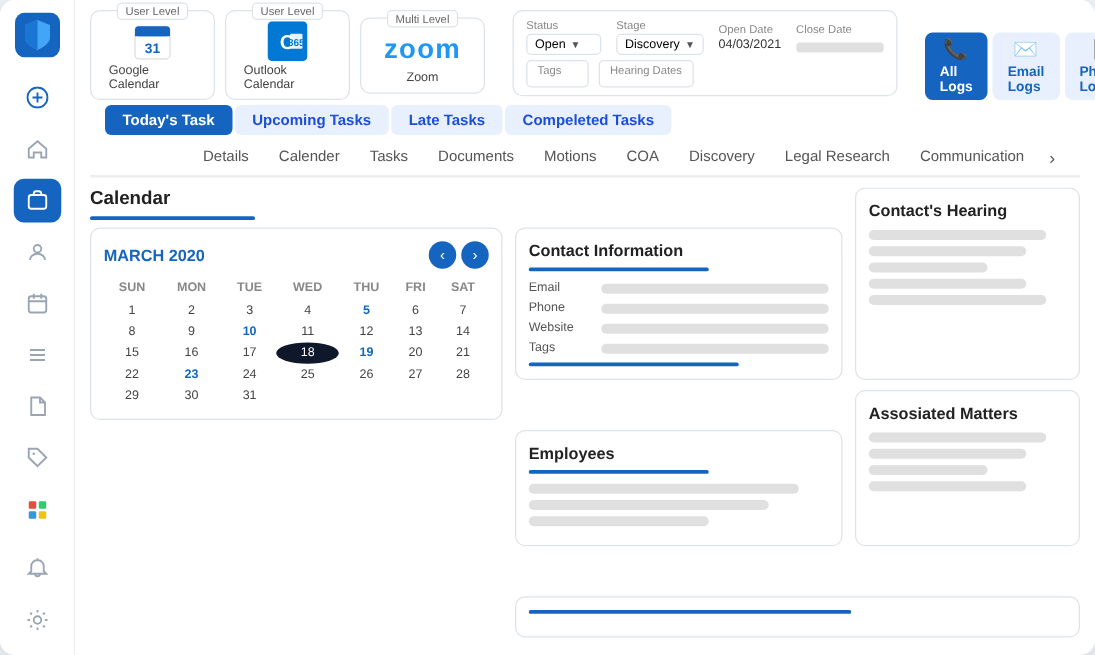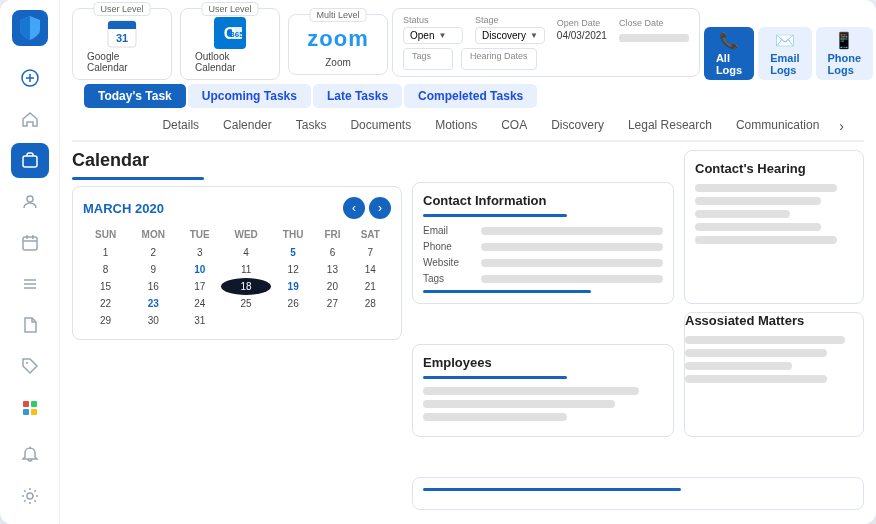--- a/index.html
+++ b/index.html
@@ -48,21 +48,21 @@
     
     .nav-tabs { display: flex; gap: 0; padding: 0 12px; border-bottom: 2px solid #eee; justify-content: flex-end; }
     .nav-tab { padding: 6px 12px; font-size: 12px; color: #555; cursor: pointer; white-space: nowrap; border-bottom: 2px solid transparent; margin-bottom: -2px; }
     .nav-more { padding: 6px 8px; font-size: 14px; color: #555; cursor: pointer; }
 
     
     .content-area { display: flex; flex: 1; overflow: hidden; padding: 8px 12px; gap: 10px; }
 
     
     .calendar-section { width: 330px; flex-shrink: 0; }
-    .section-title { font-size: 18px; font-weight: 700; color: #222; margin-bottom: 6px; }
+    .section-title { font-size: 15px; font-weight: 700; color: #222; margin-bottom: 6px; }
     .calendar-box { border: 1px solid #dde3ea; border-radius: 8px; padding: 10px; }
     .cal-header { display: flex; align-items: center; justify-content: space-between; margin-bottom: 8px; }
     .cal-month { font-size: 13px; font-weight: 700; color: #1565c0; }
     .cal-nav { display: flex; gap: 4px; }
     .cal-nav-btn { width: 22px; height: 22px; border-radius: 50%; background: #1565c0; color: #fff; border: none; cursor: pointer; font-size: 12px; display: flex; align-items: center; justify-content: center; }
     .cal-grid { width: 100%; border-collapse: collapse; }
     .cal-grid th { font-size: 10px; font-weight: 700; color: #888; text-align: center; padding: 2px 0 4px; }
     .cal-grid td { font-size: 10px; text-align: center; padding: 3px 2px; color: #444; cursor: pointer; }
     .cal-grid td.blue { color: #1565c0; font-weight: 700; }
     .cal-grid td.highlight { background: #0f172a; color: #fff; border-radius: 50%; }
@@ -76,21 +76,21 @@
     .blue-bar { height: 3px; background: #1565c0; border-radius: 2px; width: 60%; margin-bottom: 8px; }
     .field-row { display: flex; align-items: center; gap: 8px; margin-bottom: 5px; }
     .field-label { font-size: 10px; color: #555; width: 50px; }
     .field-val { height: 8px; background: #e0e0e0; border-radius: 4px; flex: 1; }
     .gray-bar { height: 8px; background: #e0e0e0; border-radius: 4px; margin-bottom: 5px; }
     .gray-bar.w80 { width: 80%; }
     .gray-bar.w60 { width: 60%; }
     .gray-bar.w90 { width: 90%; }
 
     .contact-matter { width: 180px; flex-shrink: 0; border: 1px solid #dde3ea; border-radius: 8px; padding: 10px; }
-    .assoc-matter { width: 180px; flex-shrink: 0; border: 1px solid #dde3ea; border-radius: 8px; }
+    .assoc-matter { width: 180px; flex-shrink: 0; border: 1px solid #dde3ea; border-radius: 8px; padding: 10px; }
 
     
     .zoom-text { font-size: 22px; font-weight: 700; color: #2196F3; letter-spacing: 1px; }
   </style>
 </head>
 <body>
 
 <div class="app-container">
 
   <div class="sidebar">
@@ -172,21 +172,21 @@
       <svg width="18" height="18" viewBox="0 0 18 18">
           <circle cx="9" cy="9" r="3" stroke="#9aa5b4" stroke-width="1.5" fill="none"></circle>
           <path d="M9 1V3M9 15V17M1 9H3M15 9H17M3.2 3.2L4.6 4.6M13.4 13.4L14.8 14.8M14.8 3.2L13.4 4.6M4.6 13.4L3.2 14.8" stroke="#9aa5b4" stroke-width="1.5"></path>
         </svg>
     </div>
   </div>
 
   <div class="main">
 
     <div class="top-bar">
-      <div style="display:flex; gap:4px; align-items:flex-start;">
+      <div style="display:flex; gap:22px; align-items:flex-start;">
 
         <div style="display:flex; gap:8px; align-items:center;">
           <div class="integration-card">
             <span class="user-level-badge">User Level</span>
             <div class="integration-icon" style="color:#1565c0; font-size:26px;">
               <svg width="32" height="32" viewBox="0 0 32 32">
                   <rect x="2" y="4" width="28" height="26" rx="3" fill="#fff" stroke="#ddd" stroke-width="1"></rect>
                   <rect x="2" y="4" width="28" height="8" rx="3" fill="#1565c0"></rect>
                   <rect x="2" y="9" width="28" height="3" fill="#1565c0"></rect>
                   <text x="16" y="25" text-anchor="middle" font-size="11" font-weight="bold" fill="#1565c0">31</text>

